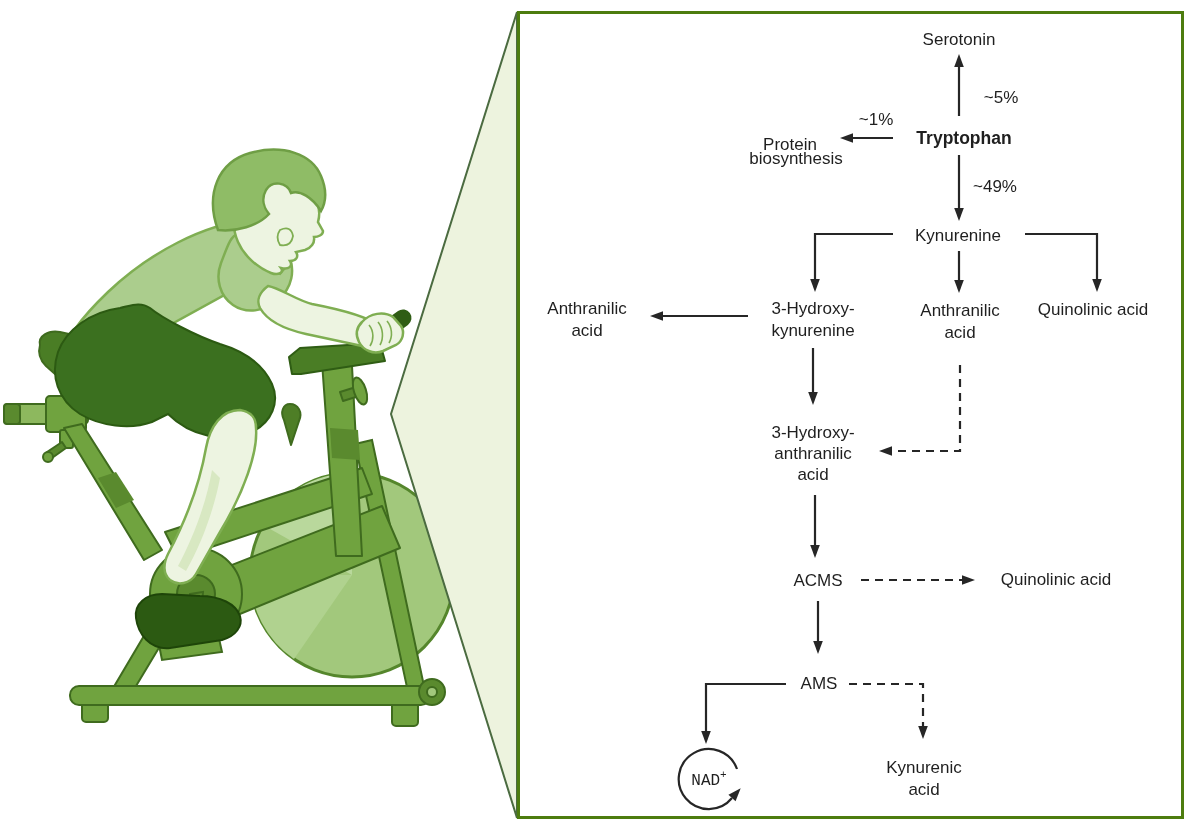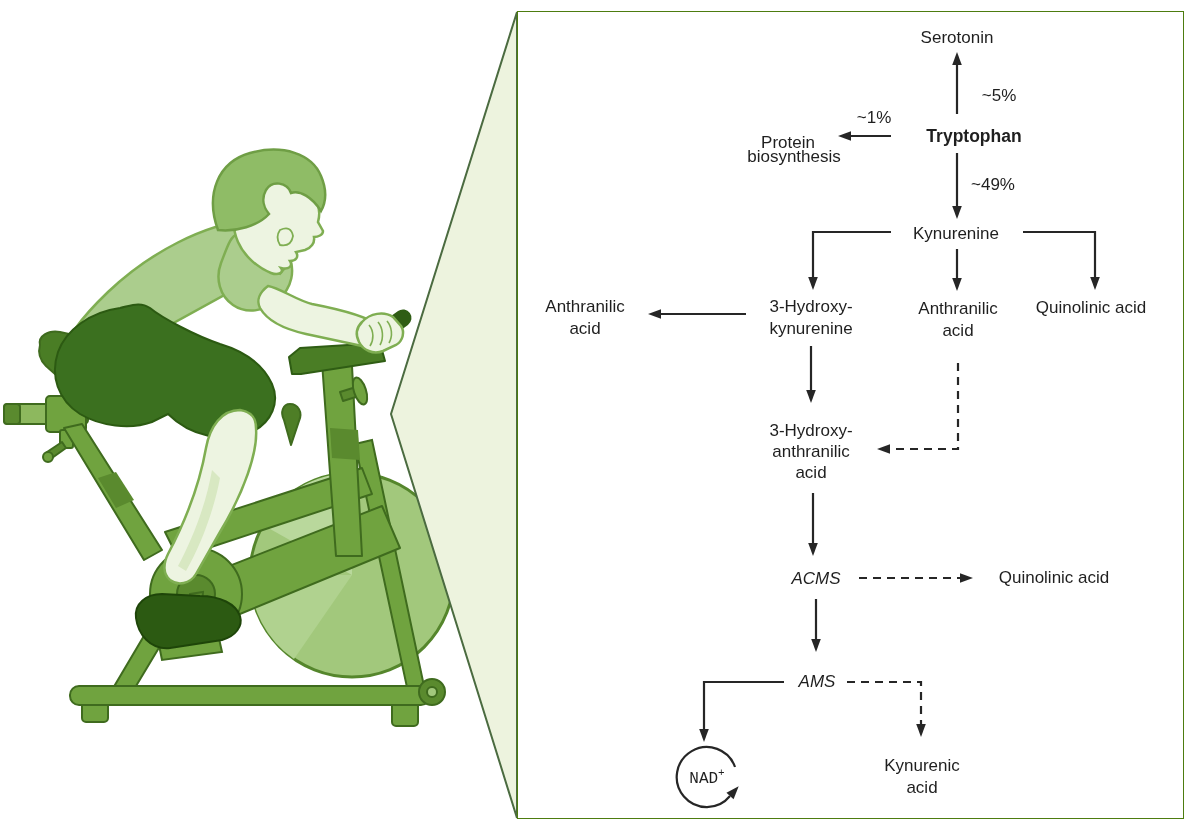--- a/index.html
+++ b/index.html
@@ -1,25 +1,25 @@
 <!DOCTYPE html>
 <html><head>
 <meta charset="utf-8">
 <style>
   html,body{margin:0;padding:0;background:#ffffff;}
   #stage{position:relative;width:1197px;height:828px;overflow:hidden;
          font-family:"Liberation Sans",sans-serif;background:#ffffff;}
   #scene-svg{position:absolute;left:0;top:0;}
   #pathway-panel{position:absolute;left:517px;top:11px;width:667px;height:808px;
-                 box-sizing:border-box;background:#ffffff;border:1px solid #4d7c0f;}
+                 box-sizing:border-box;background:#ffffff;border:3px solid #4d7c0f;}
   #arrows-svg{position:absolute;left:0;top:0;}
   .lbl{position:absolute;transform:translate(-50%,-50%);
        font-size:17px;line-height:1.25;color:#1f1f1f;white-space:nowrap;text-align:center;}
   .bold{font-weight:700;font-size:17.5px;}
-  .it{font-style:italic;}
+  .it{}
   .nad{font-size:16px;font-family:Liberation Mono, monospace;}
   .nad sup{font-size:11px;}
   .arrow{stroke:#262626;stroke-width:2.2;fill:none;}
   .dashed{stroke-dasharray:8 6;}
   .head{fill:#262626;stroke:none;}
 </style>
 </head>
 <body>
 
 <div id="stage">
@@ -187,21 +187,21 @@
       </g>
 
       <g>
         <path class="arrow dashed" d="M329 670 H403 V713"></path>
           <polygon class="head" points="403,725 398.2,712 407.8,712"></polygon>
       </g>
     </svg>
 
     <div class="lbl" style="left:439px;top:26px">Serotonin</div>
     <div class="lbl" style="left:481px;top:84px">~5%</div>
-    <div class="lbl bold" style="left:456px;top:125px">Tryptophan</div>
+    <div class="lbl bold" style="left:444px;top:125px">Tryptophan</div>
     <div class="lbl" style="left:356px;top:106px">~1%</div>
     <div class="lbl" style="left:270px;top:131px">Protein</div>
     <div class="lbl" style="left:276px;top:145px">biosynthesis</div>
     <div class="lbl" style="left:475px;top:173px">~49%</div>
     <div class="lbl" style="left:438px;top:222px">Kynurenine</div>
 
     <div class="lbl" style="left:67px;top:295px">Anthranilic</div>
     <div class="lbl" style="left:67px;top:317px">acid</div>
     <div class="lbl" style="left:293px;top:295px">3-Hydroxy-</div>
     <div class="lbl" style="left:293px;top:317px">kynurenine</div>

